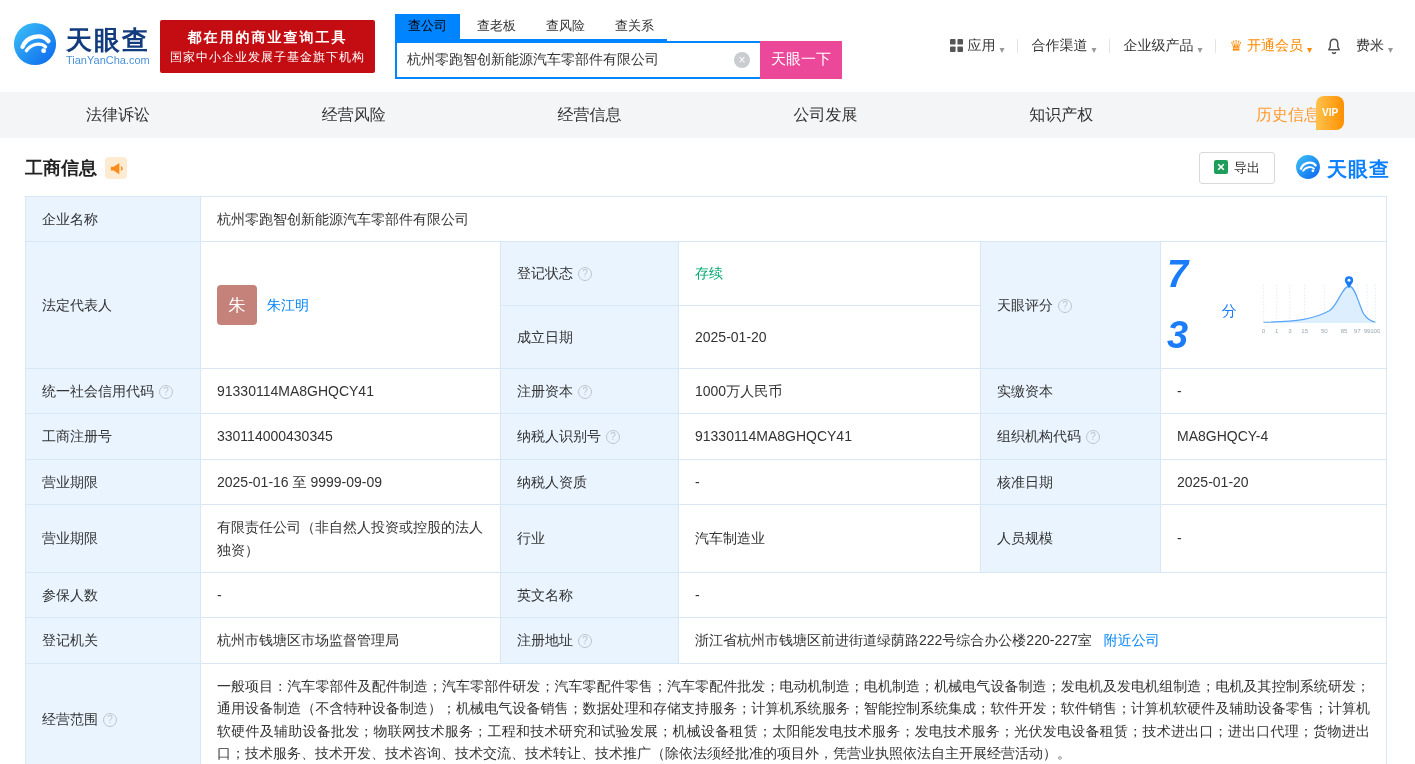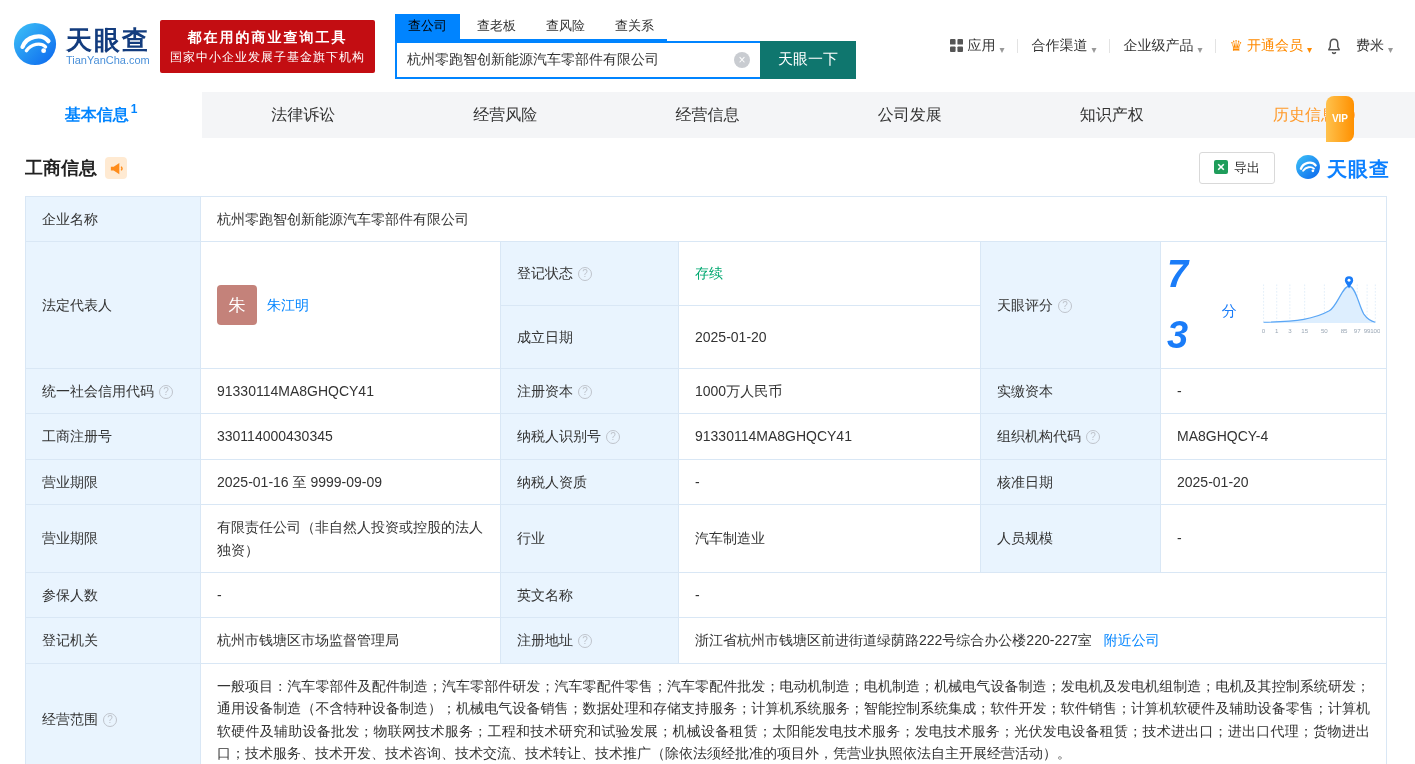--- a/index.html
+++ b/index.html
@@ -17,41 +17,41 @@
   .search-area { margin-left: 20px; }
   .search-tabs { display: inline-flex; gap: 4px; border-bottom: 2px solid #0084ff; }
   .search-tab { font-size: 13px; padding: 3px 13px 4px; cursor: pointer; color: #333; }
   .search-tab.active { background: #0084ff; color: #000000; }
   .search-bar { display: flex; }
   .input-wrap { position: relative; }
   .search-bar input { width: 365px; height: 38px; border: 2px solid #0084ff; border-right: none;
     padding: 0 32px 0 10px; font-size: 14px; color: #333; outline: none; }
   .clear-ic { position: absolute; right: 10px; top: 11px; width: 16px; height: 16px; border-radius: 50%;
     background: #c9ccd1; color: #fff; font-size: 12px; line-height: 16px; text-align: center; cursor: pointer; }
-  .search-btn { width: 96px; height: 38px; background: #0f766e; color: #fff; border: none;
+  .search-btn { width: 82px; height: 38px; background: #ec4899; color: #fff; border: none;
     font-size: 15px; cursor: pointer; }
   .top-menu { margin-left: auto; display: flex; align-items: center; gap: 13px; padding-right: 22px; font-size: 14px; }
   .menu-item { display: flex; align-items: flex-end; gap: 4px; cursor: pointer; white-space: nowrap; }
   .caret { font-size: 10px; color: #999; }
   .sep { width: 1px; height: 14px; background: #e3e3e3; }
   .vip-link { color: #ff8a00; }
   .vip-link .caret { color: #ff8a00; }
   .crown { color: #ff8a00; font-size: 15px; }
   .bell-wrap { cursor: pointer; display: flex; align-items: center; }
 
   
   .nav-tabs { display: flex; height: 46px; background: #f4f5f7; }
   .nav-tab { flex: 1; display: flex; align-items: center; justify-content: center;
     font-size: 16px; color: #333; cursor: pointer; position: relative; }
   .nav-tab.active { background: #fff; color: #0084ff; font-weight: bold; }
   .badge-num { font-size: 12px; color: #0084ff; transform: translateY(-6px); margin-left: 2px; }
   .nav-tab.history { color: #ff9a2a; }
-  .vip-badge { position: absolute; top: 4px; left: 50%; margin-left: 12px;
+  .vip-badge { position: absolute; top: 4px; left: 50%; margin-left: 19px;
     background: linear-gradient(90deg,#ffc24d,#ff9000); color: #fff; font-size: 10px; font-weight: bold;
-    padding: 17px 6px; border-radius: 8px 8px 8px 0; line-height: 12px; }
+    padding: 11px 6px; border-radius: 8px 8px 8px 0; line-height: 12px; }
 
   
   .section-bar { display: flex; align-items: center; margin: 14px 25px 12px; }
   .section-title { font-size: 18px; font-weight: bold; color: #222; }
   .horn { margin-left: 8px; width: 22px; height: 22px; background: #ffead2; border-radius: 4px;
     display: inline-flex; align-items: center; justify-content: center; }
   .sec-right { margin-left: auto; display: flex; align-items: flex-end; }
   .export-btn { display: flex; align-items: center; gap: 6px; border: 1px solid #d9d9d9; background: #fff;
     border-radius: 3px; padding: 6px 14px; font-size: 13px; color: #333; cursor: pointer; }
   .brand { display: flex; align-items: center; gap: 6px; margin-left: 20px; cursor: pointer; }
@@ -160,24 +160,20 @@
       </svg>
     </span>
     <span class="menu-item">
       <span>费米</span>
       <span class="caret">▾</span>
     </span>
   </div>
 </div>
 
 <div class="nav-tabs">
-  <div class="nav-tab active">
-    <span>基本信息</span>
-    <span class="badge-num">1</span>
-  </div>
   <div class="nav-tab">
     <span>法律诉讼</span>
   </div>
   <div class="nav-tab">
     <span>经营风险</span>
   </div>
   <div class="nav-tab">
     <span>经营信息</span>
   </div>
   <div class="nav-tab">

